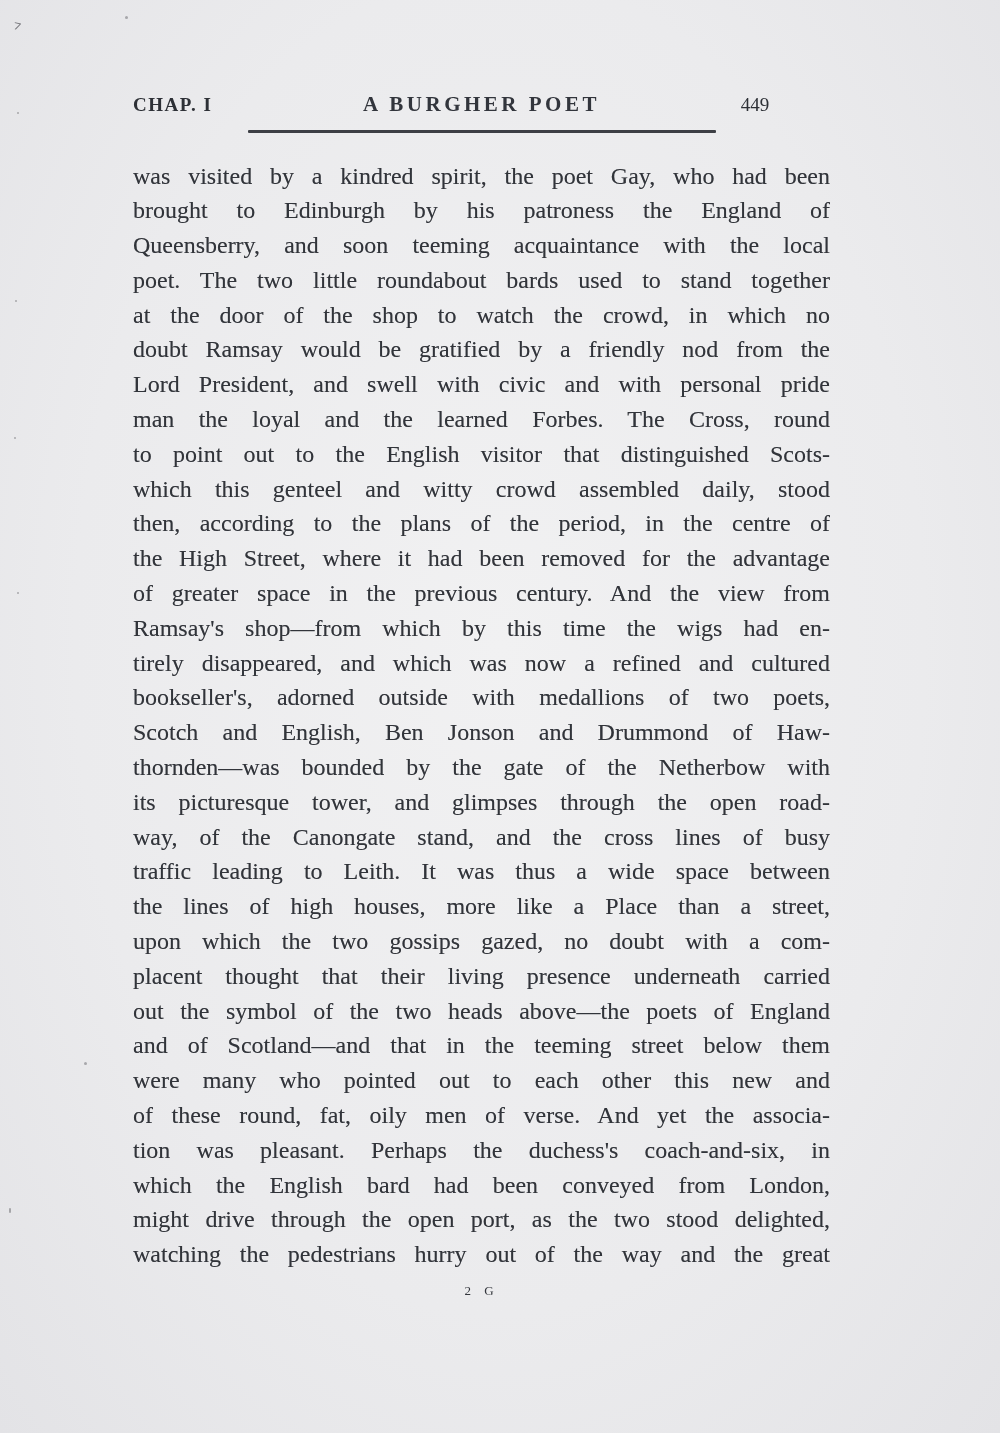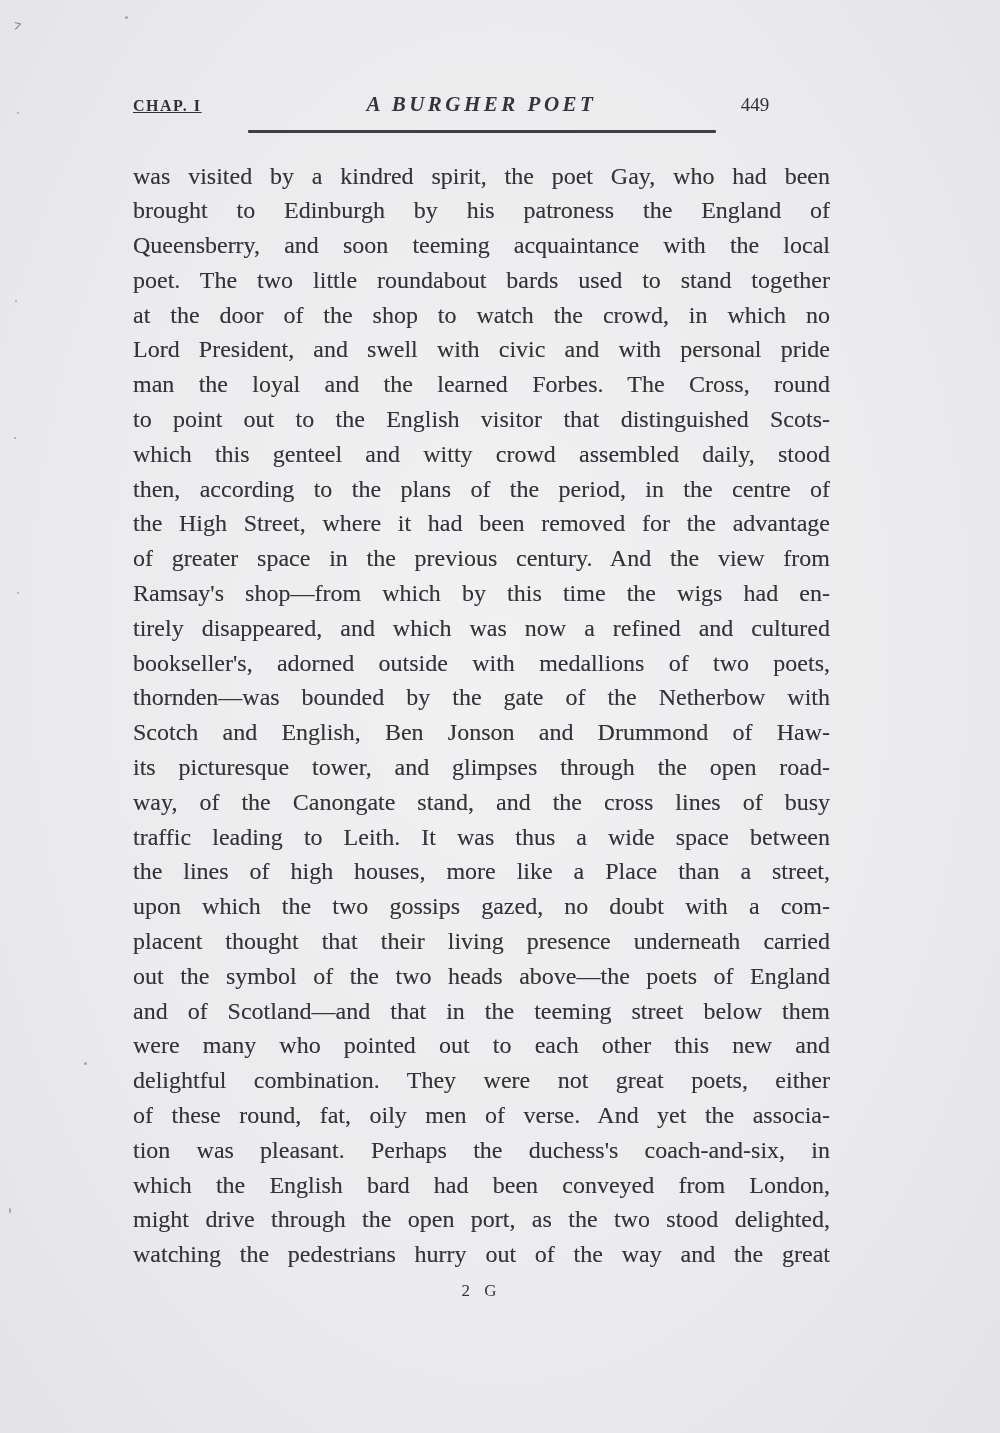--- a/index.html
+++ b/index.html
@@ -16,29 +16,27 @@
     padding: 92px 170px 0 133px;
     background: radial-gradient(ellipse at 50% 45%, #f1f1f2 0%, #ebebed 60%, #e3e3e6 100%);
   }
   .running-head {
     display: flex;
     align-items: baseline;
     color: #2d3036;
   }
   .chap {
     width: 150px;
-    font-size: 16px;
+    font-size: 19px;
     letter-spacing: 1.5px;
     font-weight: 600;
-    text-decoration: underline;
   }
   .title {
     flex: 1;
     text-align: center;
-    font-style: italic;
     font-weight: 600;
     font-size: 21px;
     letter-spacing: 3.5px;
     color: #32353c;
   }
   .pagenum {
     width: 150px;
     text-align: center;
     font-size: 19px;
   }
@@ -58,21 +56,21 @@
   .line {
     text-align: justify;
     text-align-last: justify;
     -moz-text-align-last: justify;
   }
   .page-footer {
     margin-top: 9px;
     text-align: center;
   }
   .sig {
-    font-size: 17px;
+    font-size: 13px;
     letter-spacing: 5px;
     color: #33363c;
   }
   .speck {
     position: absolute;
     background: rgba(45,45,52,0.35);
     border-radius: 50%;
   }
   .mark-topleft {
     position: absolute;
@@ -104,42 +102,42 @@
   </header>
 
   <div class="rule"></div>
 
   <main class="body-text">
       <div class="line">was visited by a kindred spirit, the poet Gay, who had been</div>
       <div class="line">brought to Edinburgh by his patroness the England of</div>
       <div class="line">Queensberry, and soon teeming acquaintance with the local</div>
       <div class="line">poet. The two little roundabout bards used to stand together</div>
       <div class="line">at the door of the shop to watch the crowd, in which no</div>
+      <div class="line">doubt Ramsay would be gratified by a friendly nod from the</div>
       <div class="line">Lord President, and swell with civic and with personal pride</div>
       <div class="line">man the loyal and the learned Forbes. The Cross, round</div>
       <div class="line">to point out to the English visitor that distinguished Scots-</div>
       <div class="line">which this genteel and witty crowd assembled daily, stood</div>
       <div class="line">then, according to the plans of the period, in the centre of</div>
       <div class="line">the High Street, where it had been removed for the advantage</div>
       <div class="line">of greater space in the previous century. And the view from</div>
       <div class="line">Ramsay's shop—from which by this time the wigs had en-</div>
       <div class="line">tirely disappeared, and which was now a refined and cultured</div>
       <div class="line">bookseller's, adorned outside with medallions of two poets,</div>
+      <div class="line">Scotch and English, Ben Jonson and Drummond of Haw-</div>
       <div class="line">thornden—was bounded by the gate of the Netherbow with</div>
-      <div class="line">Scotch and English, Ben Jonson and Drummond of Haw-</div>
       <div class="line">its picturesque tower, and glimpses through the open road-</div>
       <div class="line">way, of the Canongate stand, and the cross lines of busy</div>
       <div class="line">traffic leading to Leith. It was thus a wide space between</div>
       <div class="line">the lines of high houses, more like a Place than a street,</div>
       <div class="line">upon which the two gossips gazed, no doubt with a com-</div>
       <div class="line">placent thought that their living presence underneath carried</div>
       <div class="line">out the symbol of the two heads above—the poets of England</div>
       <div class="line">and of Scotland—and that in the teeming street below them</div>
       <div class="line">were many who pointed out to each other this new and</div>
-      <div class="line">delightful combination. They were not great poets, either</div>
       <div class="line">of these round, fat, oily men of verse. And yet the associa-</div>
       <div class="line">tion was pleasant. Perhaps the duchess's coach-and-six, in</div>
       <div class="line">which the English bard had been conveyed from London,</div>
       <div class="line">might drive through the open port, as the two stood delighted,</div>
       <div class="line">watching the pedestrians hurry out of the way and the great</div>
     </main>
 
   <footer class="page-footer">
     <span class="sig">2 G</span>
   </footer>

